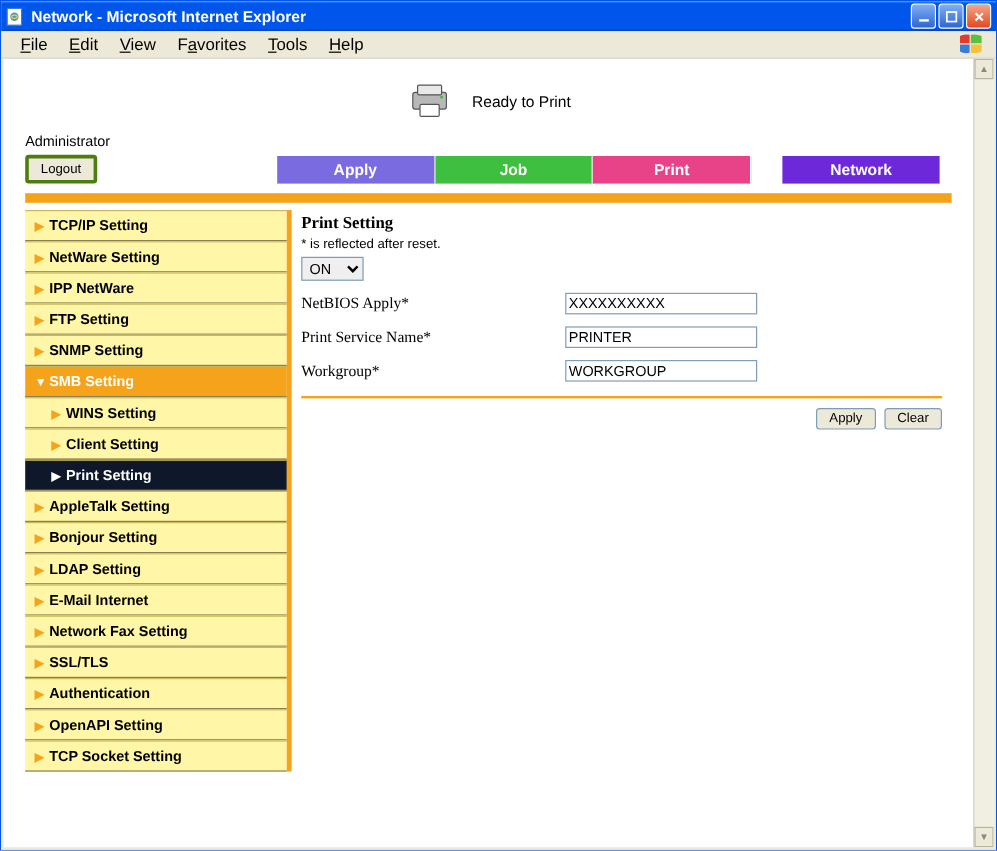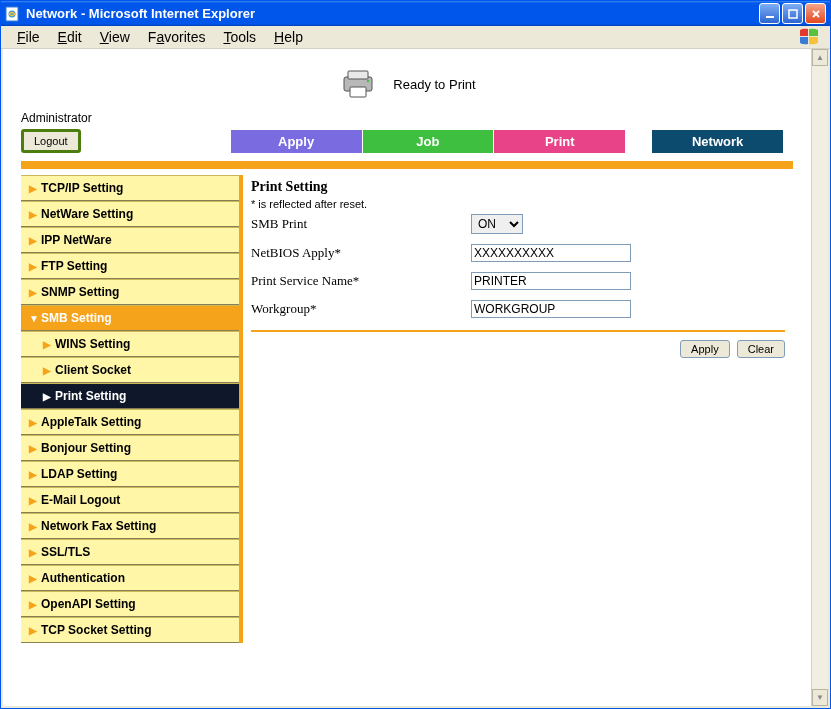--- a/index.html
+++ b/index.html
@@ -135,21 +135,21 @@
     color: #fff;
     font-weight: bold;
     font-size: 13px;
     padding: 4px 0;
     border-right: 1px solid #fff;
   }
   .tab:last-child { border-right: none; }
   .tab.system  { background: #7A6BE0; }
   .tab.job     { background: #3FBF3F; }
   .tab.print   { background: #E84288; }
-  .tab.network { background: #0c4a6e; margin-left: 26px; }
+  .tab.network { background: #6d28d9; margin-left: 26px; }
   .orange-bar {
     height: 8px;
     background: #F5A31A;
     margin: 0 18px 6px 18px;
   }
   .main-cols {
     display: flex;
     padding: 0 18px;
     align-items: flex-start;
   }
@@ -332,41 +332,40 @@
 
       <div class="main-cols">
         <div class="sidebar">
           <div class="side-item"><span class="arrow">▶</span><span>TCP/IP Setting</span></div>
           <div class="side-item"><span class="arrow">▶</span><span>NetWare Setting</span></div>
           <div class="side-item"><span class="arrow">▶</span><span>IPP NetWare</span></div>
           <div class="side-item"><span class="arrow">▶</span><span>FTP Setting</span></div>
           <div class="side-item"><span class="arrow">▶</span><span>SNMP Setting</span></div>
           <div class="side-item expanded"><span class="arrow">▼</span><span>SMB Setting</span></div>
           <div class="side-sub"><span class="arrow">▶</span><span>WINS Setting</span></div>
-          <div class="side-sub"><span class="arrow">▶</span><span>Client Socket</span></div>
+          <div class="side-sub"><span class="arrow">▶</span><span>Client Setting</span></div>
           <div class="side-sub active"><span class="arrow">▶</span><span>Print Setting</span></div>
           <div class="side-item"><span class="arrow">▶</span><span>AppleTalk Setting</span></div>
           <div class="side-item"><span class="arrow">▶</span><span>Bonjour Setting</span></div>
           <div class="side-item"><span class="arrow">▶</span><span>LDAP Setting</span></div>
-          <div class="side-item"><span class="arrow">▶</span><span>E-Mail Logout</span></div>
+          <div class="side-item"><span class="arrow">▶</span><span>E-Mail Internet</span></div>
           <div class="side-item"><span class="arrow">▶</span><span>Network Fax Setting</span></div>
           <div class="side-item"><span class="arrow">▶</span><span>SSL/TLS</span></div>
           <div class="side-item"><span class="arrow">▶</span><span>Authentication</span></div>
           <div class="side-item"><span class="arrow">▶</span><span>OpenAPI Setting</span></div>
           <div class="side-item"><span class="arrow">▶</span><span>TCP Socket Setting</span></div>
         </div>
 
         <div class="vdiv"></div>
 
         <div class="panel">
           <div class="panel-title">Print Setting</div>
           <div class="panel-note">* is reflected after reset.</div>
 
           <div class="form-row">
-            <label>SMB Print</label>
             <select>
               <option>ON</option>
             </select>
           </div>
           <div class="form-row">
             <label>NetBIOS Apply*</label>
             <input type="text" value="XXXXXXXXXX" style="">
           </div>
           <div class="form-row">
             <label>Print Service Name*</label>

